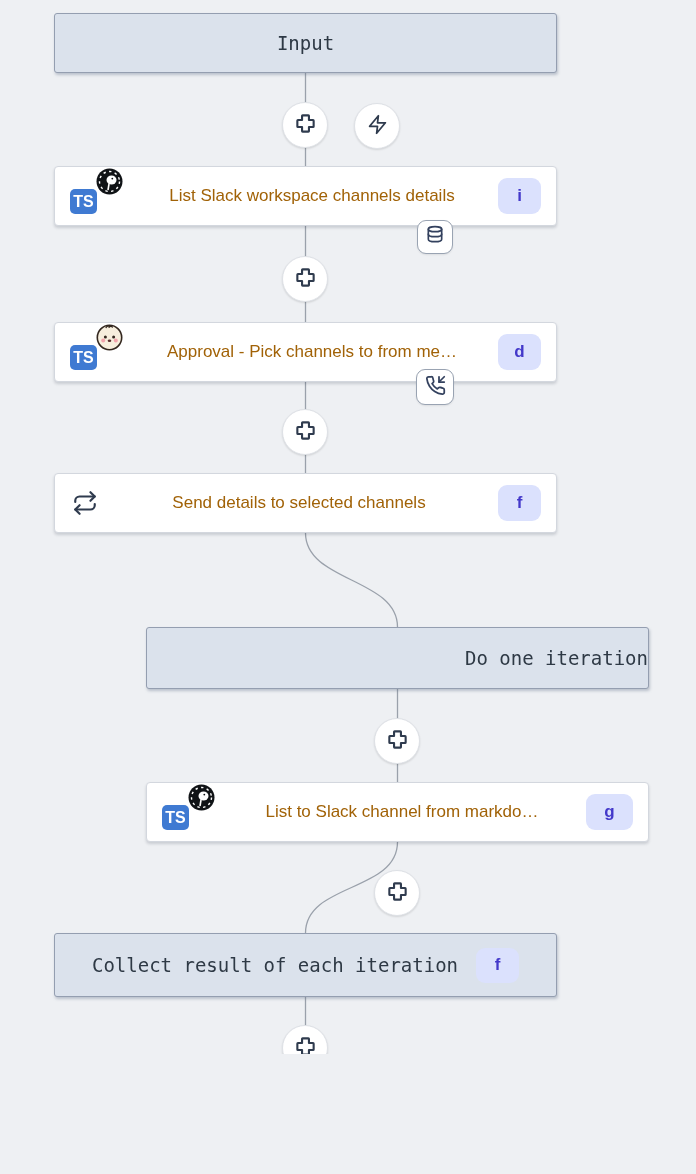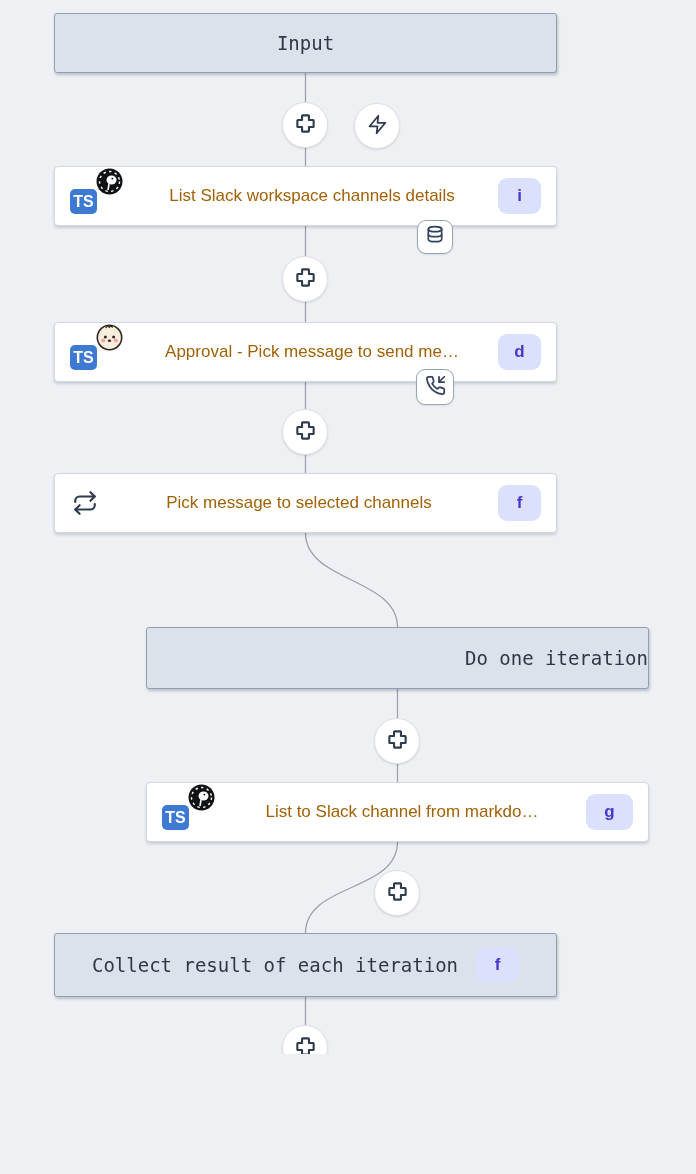--- a/index.html
+++ b/index.html
@@ -122,21 +122,21 @@
           <circle cx="13.5" cy="13.5" r="12.2" fill="#f7eedd" stroke="#33271f" stroke-width="1.6"></circle>
           <path d="M10 3.6c.8-1.4 2.4-1.8 3.4-1.2M13 3.4c1-1.2 2.6-1.2 3.4-.4" stroke="#33271f" stroke-width="1.2" fill="none" stroke-linecap="round"></path>
           <circle cx="9.4" cy="13" r="1.5" fill="#33271f"></circle>
           <circle cx="17.6" cy="13" r="1.5" fill="#33271f"></circle>
           <circle cx="7.2" cy="16.6" r="2" fill="#f2a4ac"></circle>
           <circle cx="19.8" cy="16.6" r="2" fill="#f2a4ac"></circle>
           <ellipse cx="13.5" cy="16.8" rx="1.8" ry="1.2" fill="#5b2d2d"></ellipse>
         </svg>
       </span>
     </span>
-    <span class="label">Approval - Pick message to send me…</span>
+    <span class="label">Approval - Pick channels to from me…</span>
     <span class="idbadge">d</span>
   </div>
   <div class="attach" style="left:416px;top:369px;width:38px;height:36px;">
     <span>
       <svg width="21" height="21" viewBox="0 0 24 24" fill="none" stroke="#33415e" stroke-width="2" stroke-linecap="round" stroke-linejoin="round">
         <polyline points="16 2 16 8 22 8"></polyline>
         <line x1="22" y1="2" x2="16" y2="8"></line>
         <path d="M22 16.92v3a2 2 0 0 1-2.18 2 19.79 19.79 0 0 1-8.63-3.07 19.5 19.5 0 0 1-6-6 19.79 19.79 0 0 1-3.07-8.67A2 2 0 0 1 4.11 2h3a2 2 0 0 1 2 1.72 12.84 12.84 0 0 0 .7 2.81 2 2 0 0 1-.45 2.11L8.09 9.91a16 16 0 0 0 6 6l1.27-1.27a2 2 0 0 1 2.11-.45 12.84 12.84 0 0 0 2.81.7A2 2 0 0 1 22 16.92z"></path>
       </svg>
     </span>
@@ -152,21 +152,21 @@
 
   <div class="node" style="left:54px;top:473px;width:503px;height:60px;">
     <span class="loopicon">
       <svg width="26" height="26" viewBox="0 0 24 24" fill="none" stroke="#2f3b4e" stroke-width="2" stroke-linecap="round" stroke-linejoin="round">
         <path d="m17 2 4 4-4 4"></path>
         <path d="M3 11v-1a4 4 0 0 1 4-4h14"></path>
         <path d="m7 22-4-4 4-4"></path>
         <path d="M21 13v1a4 4 0 0 1-4 4H3"></path>
       </svg>
     </span>
-    <span class="label">Pick message to selected channels</span>
+    <span class="label">Send details to selected channels</span>
     <span class="idbadge">f</span>
   </div>
 
   <div class="vbox" style="left:146px;top:627px;width:503px;height:62px;justify-content:flex-end;">
     <span>Do one iteration</span>
   </div>
 
   <div class="circlebtn" style="left:397px;top:741px;">
     <span>
       <svg width="23" height="23" viewBox="0 0 24 24" fill="#fff" stroke="#2f3b4e" stroke-width="2.2" stroke-linejoin="round">

